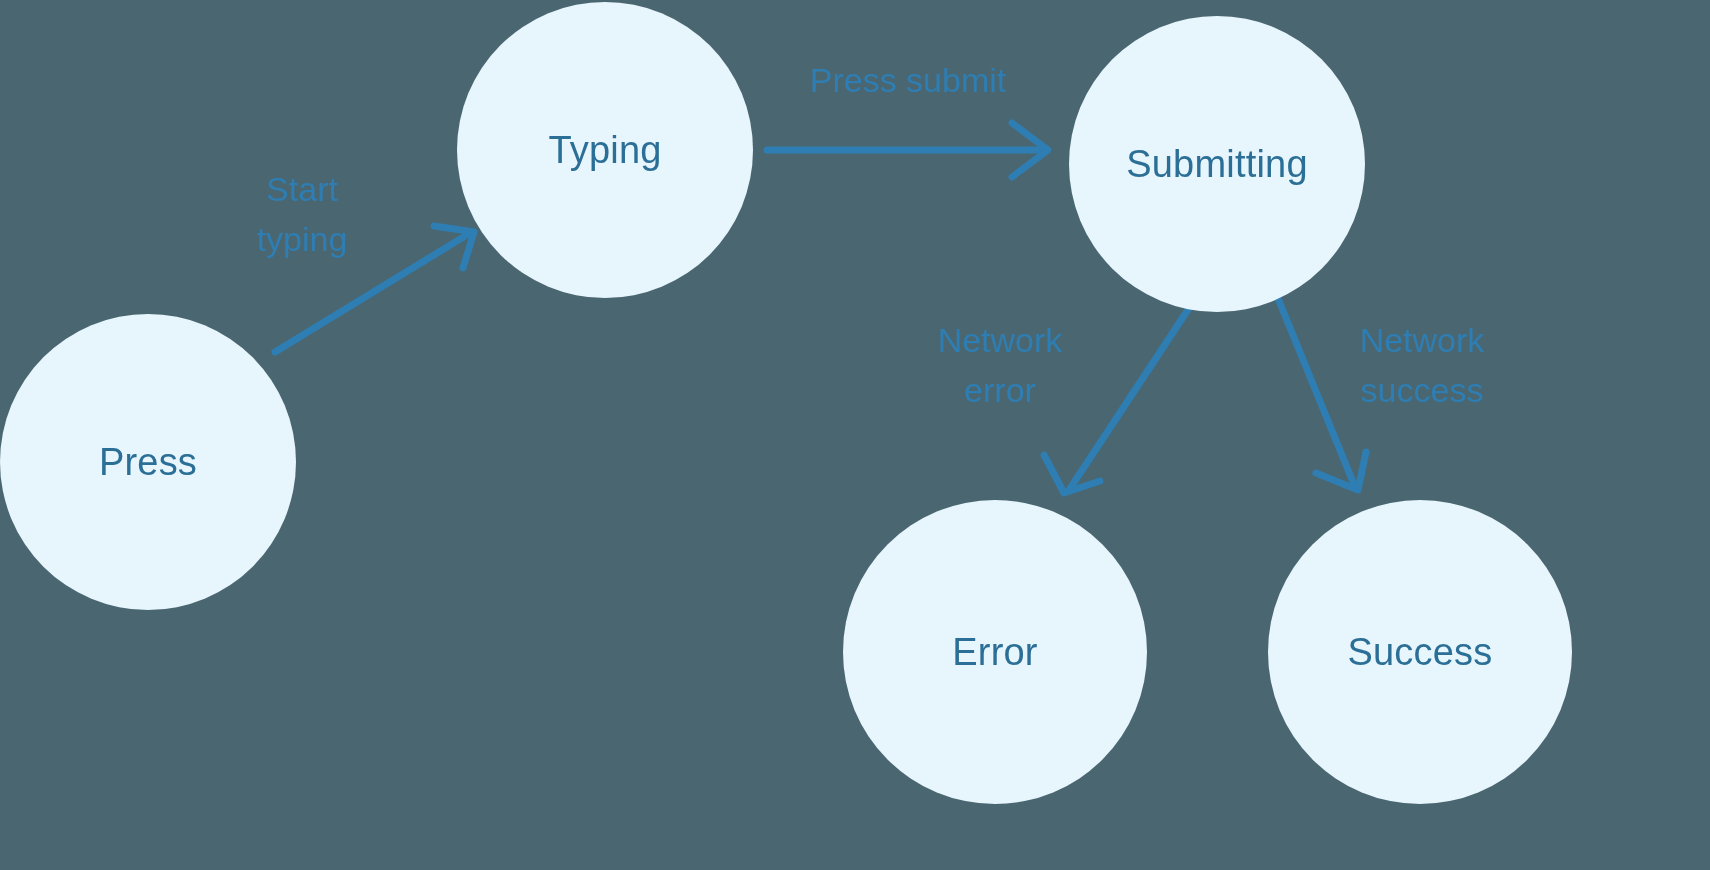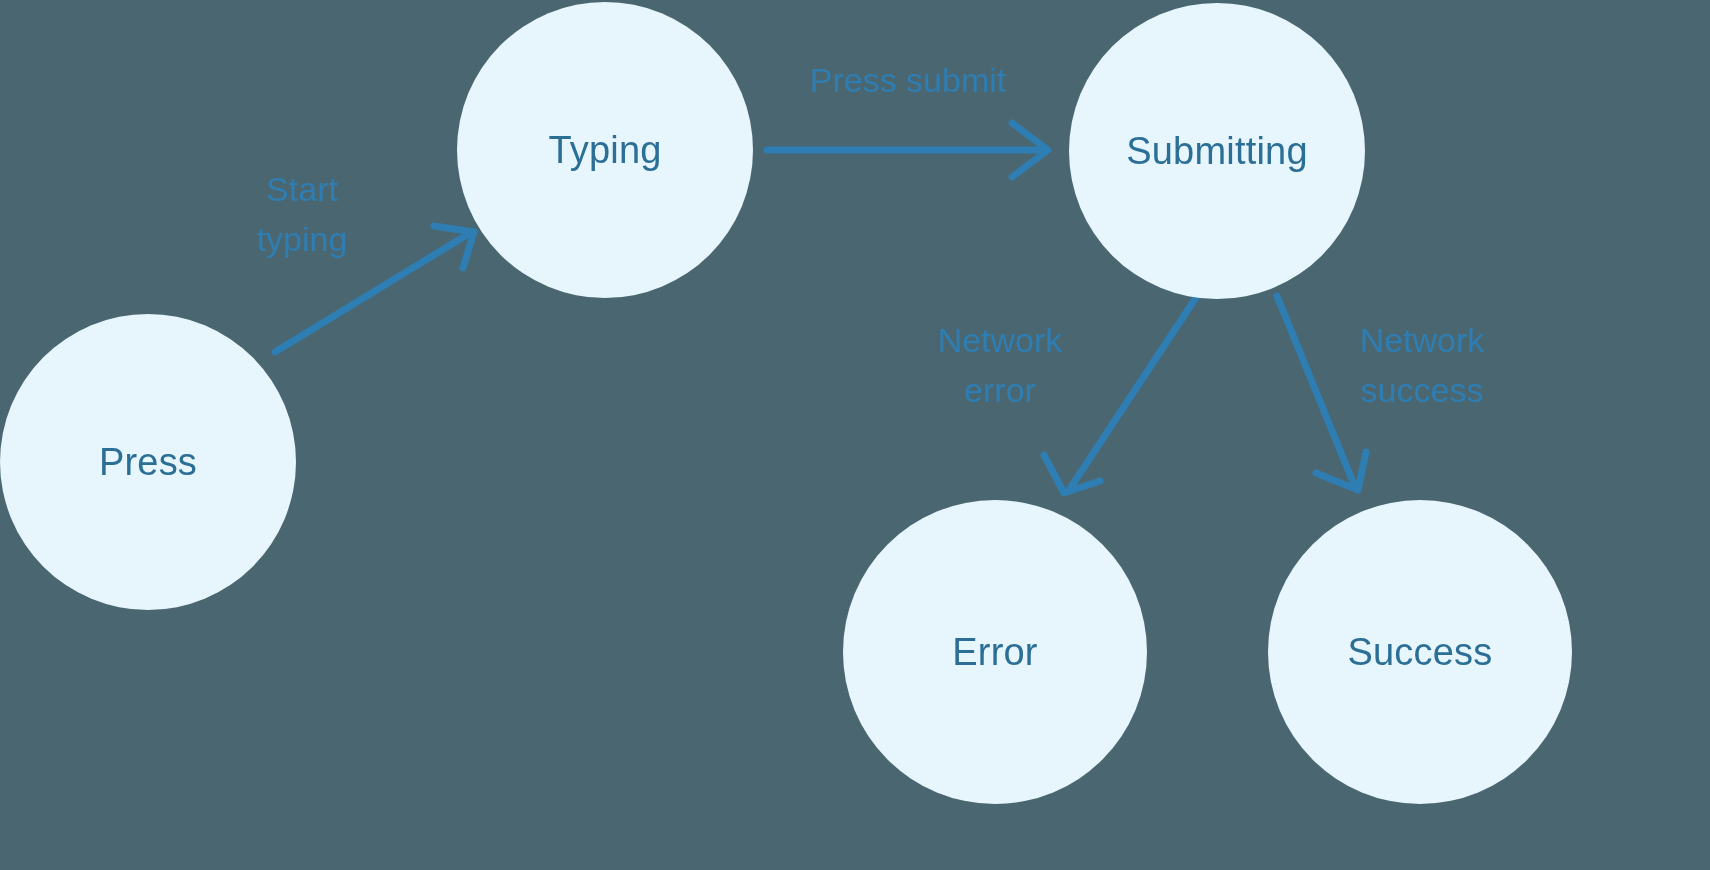--- a/index.html
+++ b/index.html
@@ -44,21 +44,21 @@
     font-size: 34px;
     line-height: 50px;
     text-align: center;
     white-space: pre-line;
     font-weight: 400;
     pointer-events: none;
   }
   
   #node-empty      { left: 0px;    top: 314px; width: 296px; height: 296px; }
   #node-typing     { left: 457px;  top: 2px;   width: 296px; height: 296px; }
-  #node-submitting { left: 1069px; top: 3px;   width: 296px; height: 296px; align-items: center; }
+  #node-submitting { left: 1069px; top: 16px;   width: 296px; height: 296px; align-items: center; }
   #node-error      { left: 843px;  top: 500px; width: 304px; height: 304px; }
   #node-success    { left: 1268px; top: 500px; width: 304px; height: 304px; }
 
   
   #label-start-typing   { left: 228px;  top: 164px; width: 148px; }
   #label-press-submit   { left: 790px;  top: 55px;  width: 236px; }
   #label-network-error  { left: 912px;  top: 315px; width: 176px; }
   #label-network-success{ left: 1332px; top: 315px; width: 180px; }
 </style>
 </head>

